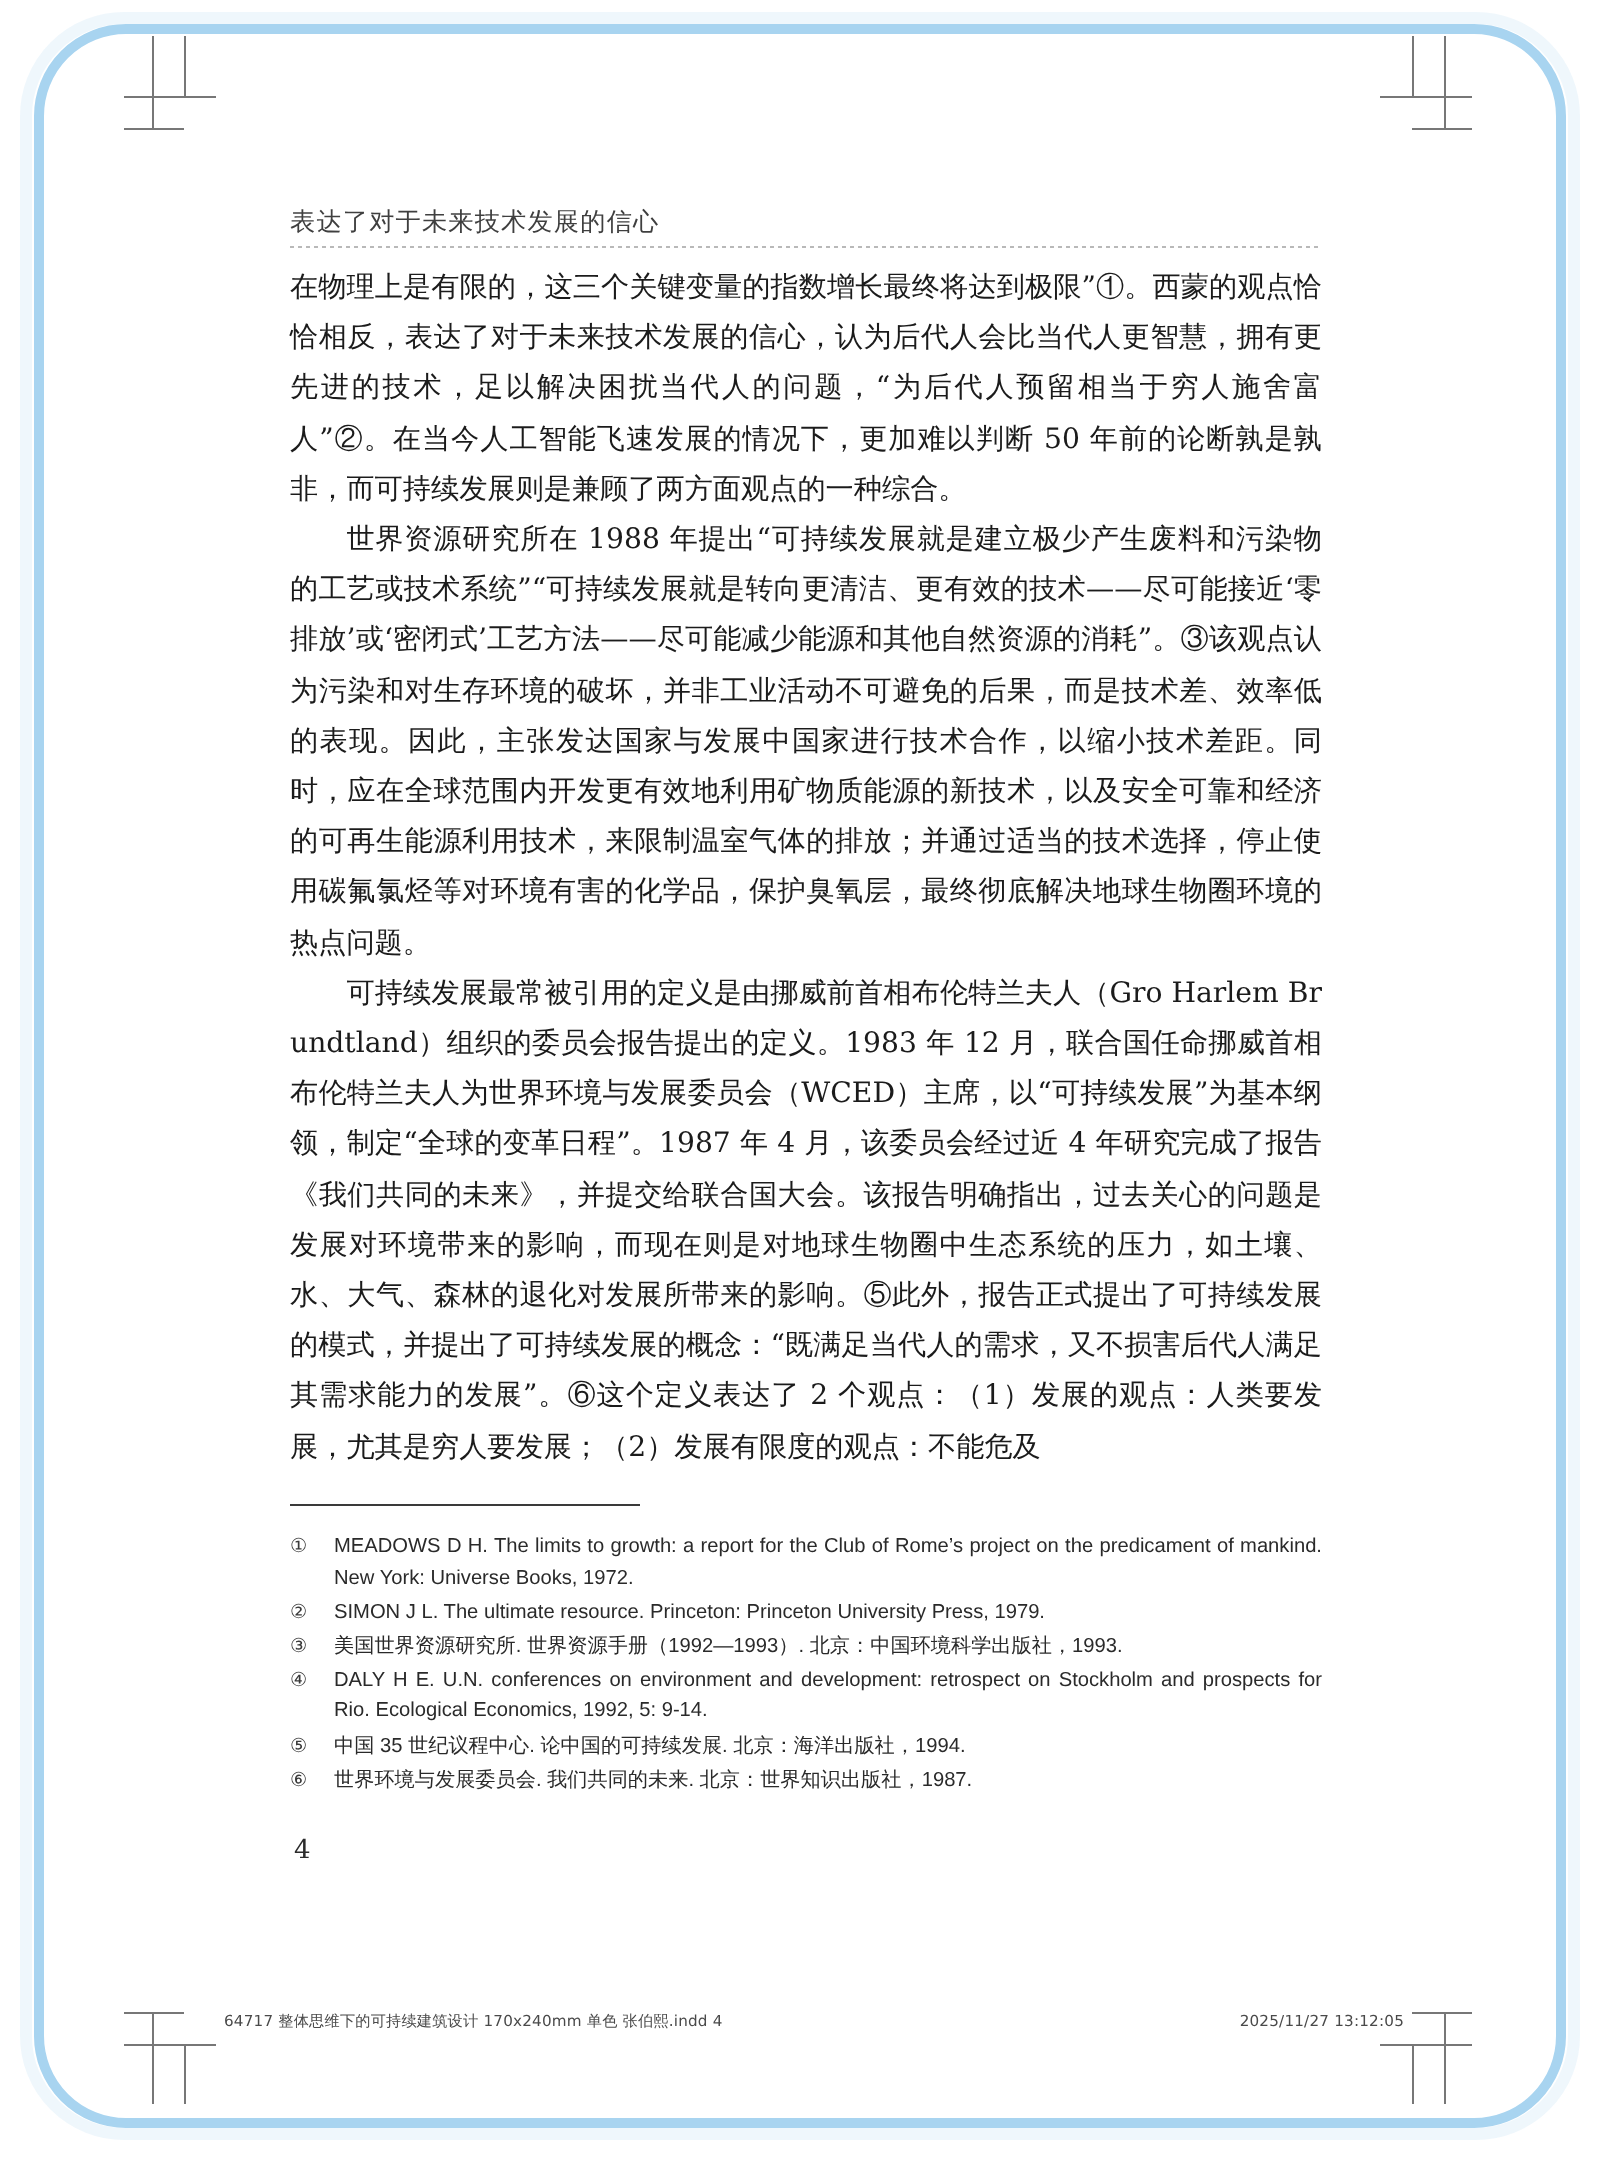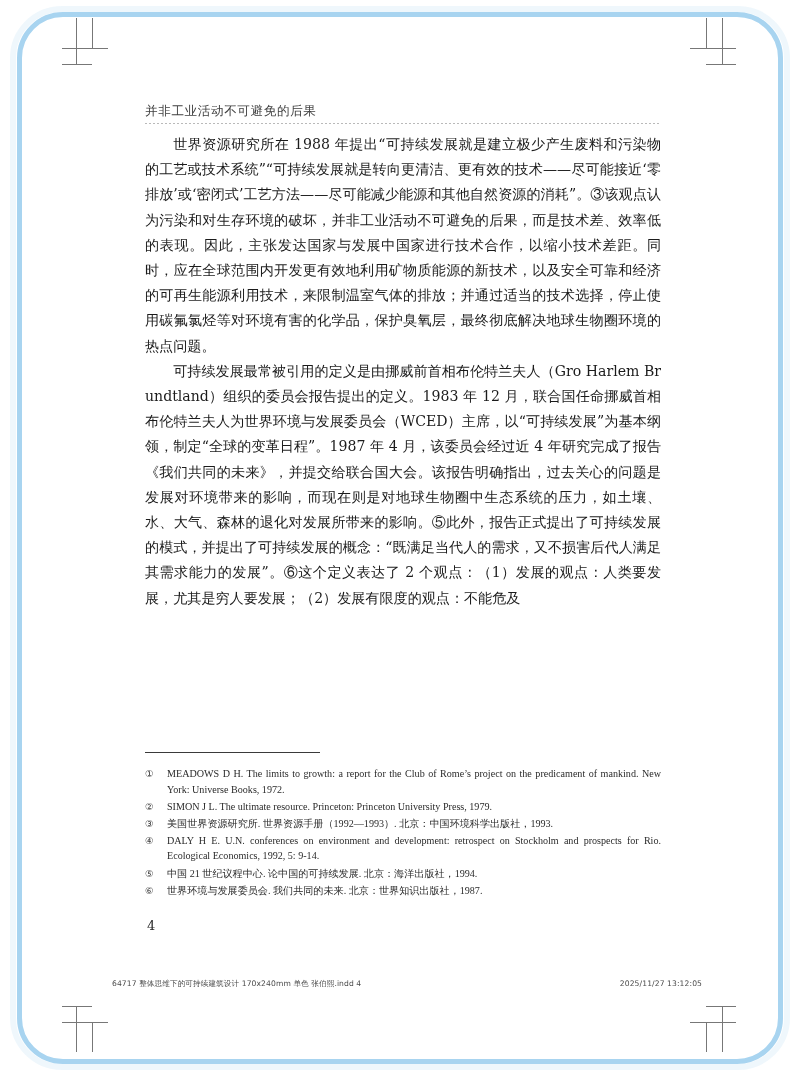--- a/index.html
+++ b/index.html
@@ -155,21 +155,21 @@
   .fn-marker {
     width: 22px;
     flex: 0 0 22px;
     font-size: 9.6px;
     line-height: 15.6px;
     color: #3a3a3a;
     font-family: "DejaVu Sans", "Liberation Sans", sans-serif;
   }
   .fn-text {
     flex: 1;
-    font-family: Liberation Serif, serif;
+    font-family: Liberation Sans, sans-serif;
     font-size: 10.1px;
     line-height: 15.6px;
     color: #2a2a2a;
     text-align: justify;
     word-break: break-word;
   }
 
   
   #page-number {
     position: absolute;
@@ -177,21 +177,21 @@
     top: 918px;
     font-family: "DejaVu Serif", "Liberation Serif", serif;
     font-size: 13px;
     color: #2b2b2b;
   }
 
   
   #slug-line {
     position: absolute;
     left: 112px;
-    top: 979px;
+    top: 1006px;
     width: 590px;
     display: flex;
     justify-content: space-between;
     align-items: baseline;
     font-family: "DejaVu Sans", "Liberation Sans", sans-serif;
     font-size: 7.6px;
     color: #4a4a4a;
     white-space: nowrap;
   }
   #slug-left { letter-spacing: 0.1px; }
@@ -225,25 +225,26 @@
     <i class="d"></i>
 </div>
 <div class="crop-mark" id="crop-br">
   <i class="a"></i>
     <i class="b"></i>
     <i class="c"></i>
     <i class="d"></i>
 </div>
 
 <div id="running-header">
-  <div class="hdr-text">并非工业活动不可避免的后果</div>
+  <div class="hdr-text">表达了对于未来技术发展的信心</div>
   <div id="header-rule"></div>
 </div>
 
 <div id="body-column">
+  <p class="para">在物理上是有限的，这三个关键变量的指数增长最终将达到极限”①。西蒙的观点恰恰相反，表达了对于未来技术发展的信心，认为后代人会比当代人更智慧，拥有更先进的技术，足以解决困扰当代人的问题，“为后代人预留相当于穷人施舍富人”②。在当今人工智能飞速发展的情况下，更加难以判断 50 年前的论断孰是孰非，而可持续发展则是兼顾了两方面观点的一种综合。</p>
   <p class="para indent">世界资源研究所在 1988 年提出“可持续发展就是建立极少产生废料和污染物的工艺或技术系统”“可持续发展就是转向更清洁、更有效的技术——尽可能接近‘零排放’或‘密闭式’工艺方法——尽可能减少能源和其他自然资源的消耗”。③该观点认为污染和对生存环境的破坏，并非工业活动不可避免的后果，而是技术差、效率低的表现。因此，主张发达国家与发展中国家进行技术合作，以缩小技术差距。同时，应在全球范围内开发更有效地利用矿物质能源的新技术，以及安全可靠和经济的可再生能源利用技术，来限制温室气体的排放；并通过适当的技术选择，停止使用碳氟氯烃等对环境有害的化学品，保护臭氧层，最终彻底解决地球生物圈环境的热点问题。</p>
   <p class="para indent">可持续发展最常被引用的定义是由挪威前首相布伦特兰夫人（Gro Harlem Brundtland）组织的委员会报告提出的定义。1983 年 12 月，联合国任命挪威首相布伦特兰夫人为世界环境与发展委员会（WCED）主席，以“可持续发展”为基本纲领，制定“全球的变革日程”。1987 年 4 月，该委员会经过近 4 年研究完成了报告《我们共同的未来》，并提交给联合国大会。该报告明确指出，过去关心的问题是发展对环境带来的影响，而现在则是对地球生物圈中生态系统的压力，如土壤、水、大气、森林的退化对发展所带来的影响。⑤此外，报告正式提出了可持续发展的模式，并提出了可持续发展的概念：“既满足当代人的需求，又不损害后代人满足其需求能力的发展”。⑥这个定义表达了 2 个观点：（1）发展的观点：人类要发展，尤其是穷人要发展；（2）发展有限度的观点：不能危及</p>
 </div>
 
 <div id="footnote-rule"></div>
 
 <div id="footnotes">
   <div class="fn-row">
     <span class="fn-marker">①</span>
     <span class="fn-text">MEADOWS D H. The limits to growth: a report for the Club of Rome’s project on the predicament of mankind. New York: Universe Books, 1972.</span>
@@ -255,21 +256,21 @@
   <div class="fn-row">
     <span class="fn-marker">③</span>
     <span class="fn-text">美国世界资源研究所. 世界资源手册（1992—1993）. 北京：中国环境科学出版社，1993.</span>
   </div>
   <div class="fn-row">
     <span class="fn-marker">④</span>
     <span class="fn-text">DALY H E. U.N. conferences on environment and development: retrospect on Stockholm and prospects for Rio. Ecological Economics, 1992, 5: 9-14.</span>
   </div>
   <div class="fn-row">
     <span class="fn-marker">⑤</span>
-    <span class="fn-text">中国 21 世纪议程中心. 论中国的可持续发展. 北京：海洋出版社，1994.</span>
+    <span class="fn-text">中国 35 世纪议程中心. 论中国的可持续发展. 北京：海洋出版社，1994.</span>
   </div>
   <div class="fn-row">
     <span class="fn-marker">⑥</span>
     <span class="fn-text">世界环境与发展委员会. 我们共同的未来. 北京：世界知识出版社，1987.</span>
   </div>
 </div>
 
 <div id="page-number">4</div>
 
 <div id="slug-line">

